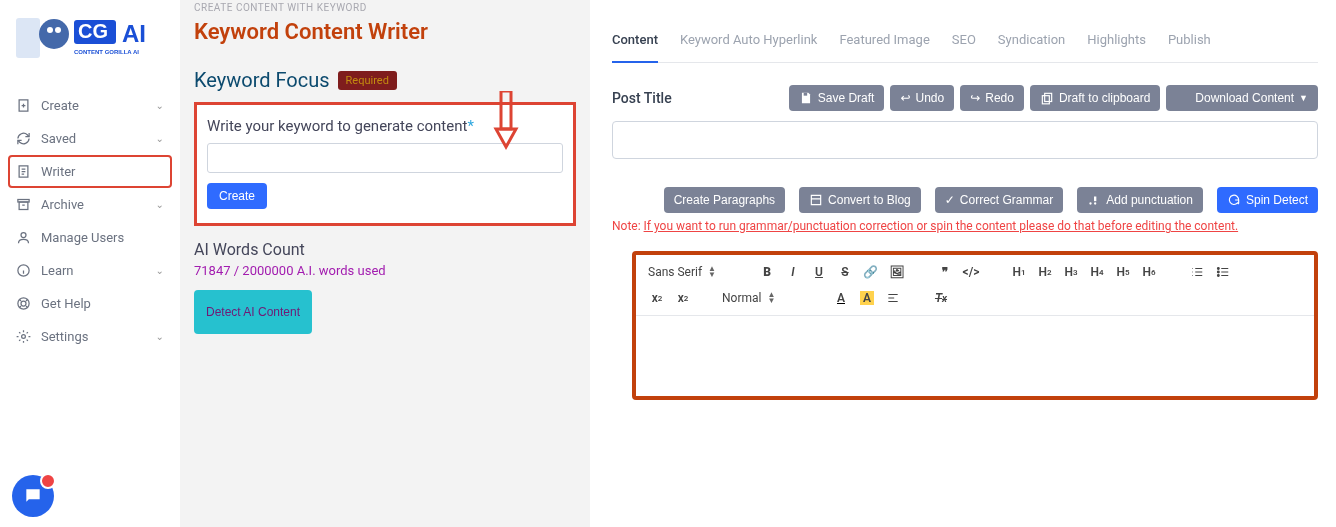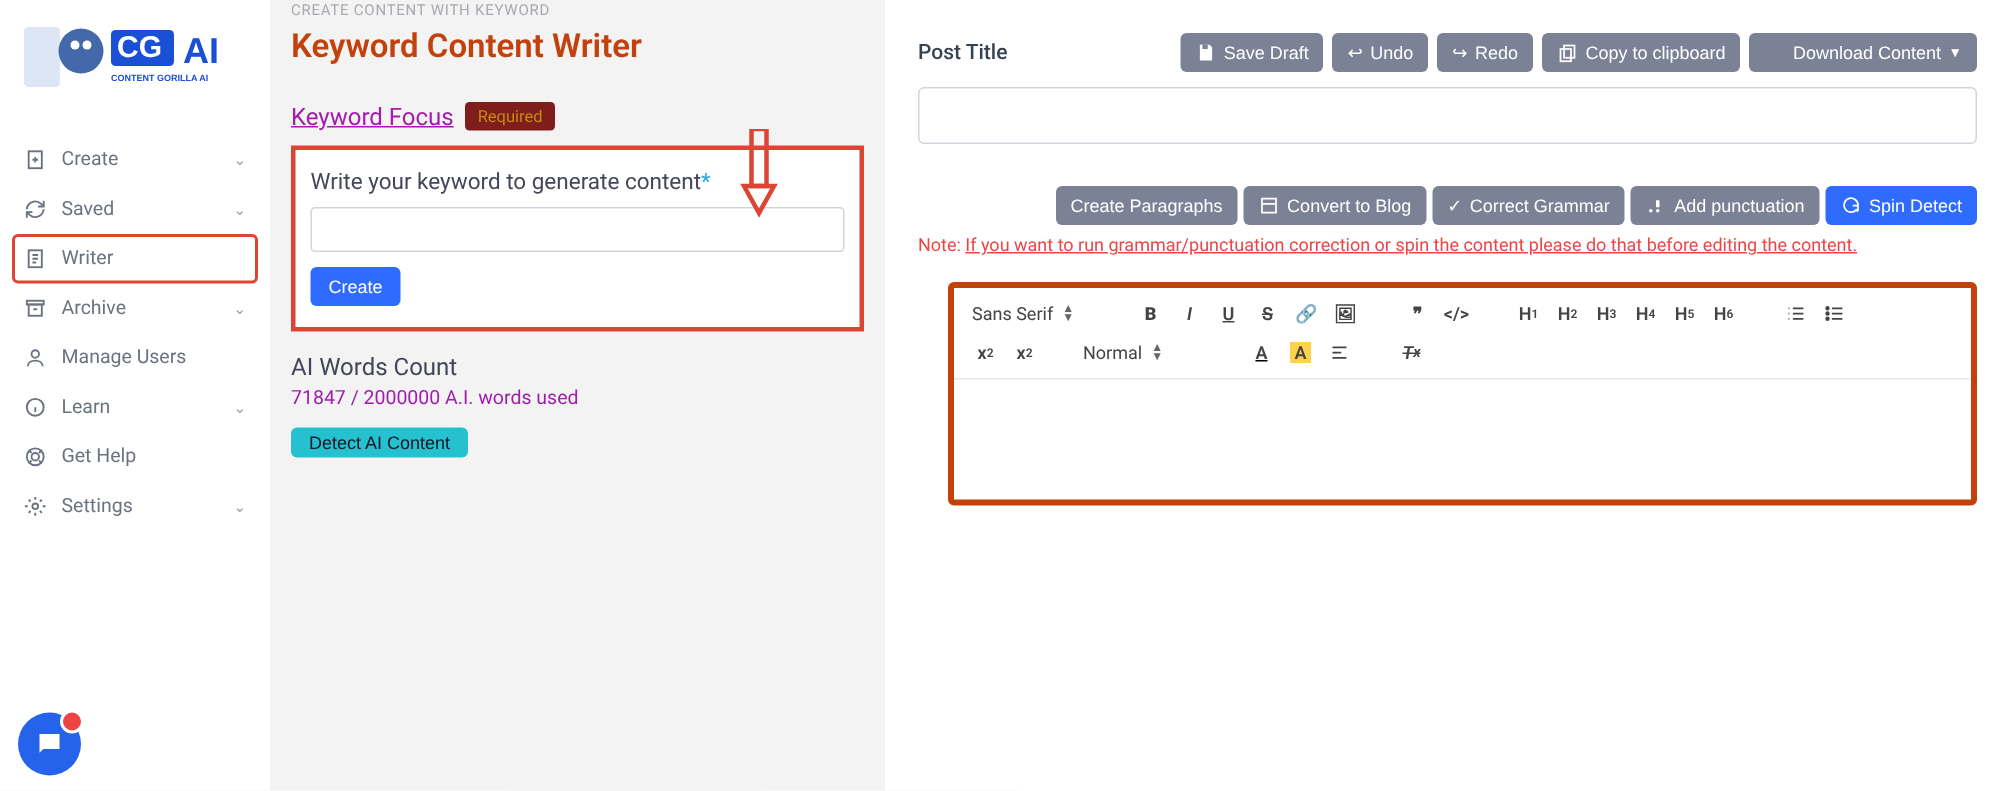--- a/index.html
+++ b/index.html
@@ -12,43 +12,43 @@
 .nav-icon { width: 15px; height: 15px; display: inline-flex; align-items: center; justify-content: center; color: #6b7280; }
 .nav-label { flex: 1; font-size: 13px; }
 .chev { font-size: 10px; color: #999; }
 .chat-bubble { position: absolute; bottom: 10px; left: 12px; width: 42px; height: 42px; background: #2563eb; border-radius: 50%; display: flex; align-items: center; justify-content: center; }
 .chat-bubble::after { content: ''; position: absolute; top: -2px; right: -2px; width: 12px; height: 12px; background: #ef4444; border-radius: 50%; border: 2px solid #fff; }
 .main { flex: 1; display: flex; background: #f3f3f3; }
 .left-pane { width: 410px; padding: 0 14px; }
 .breadcrumb { color: #a8a8b0; font-size: 10px; letter-spacing: .5px; text-transform: uppercase; margin-top: 2px; }
 .page-title { font-size: 22px; font-weight: 600; color: #c2410c; margin: 6px 0 24px; }
 .kf-head { display: flex; align-items: center; gap: 8px; margin-bottom: 10px; }
-.kf-title { font-size: 16px; color: #a21caf; text-decoration: underline; }
+.kf-title { font-size: 20px; color: #0c4a6e; }
 .badge-req { background: #7f1d1d; color: #c38b10; font-size: 11px; padding: 3px 8px; border-radius: 3px; }
 .kw-box { border: 3px solid #d43; background: #fff; padding: 12px 10px 14px; position: relative; margin-bottom: 14px; }
 .kw-label { font-size: 15px; color: #44465a; margin-bottom: 8px; }
 .kw-label .ast { color: #2da6de; }
 .kw-input { width: 100%; height: 30px; border: 1px solid #cfd5de; border-radius: 3px; padding: 0 8px; margin-bottom: 10px; }
 .btn-blue { background: #2f6bff; color: #fff; border: none; padding: 6px 12px; border-radius: 4px; font-size: 12px; cursor: pointer; }
 .arrow { position: absolute; top: -14px; left: 296px; }
 .ai-count { margin: 14px 0 4px; font-size: 16px; color: #44465a; }
 .ai-sub { font-size: 13px; color: #a21caf; margin-bottom: 12px; }
-.btn-teal { background: #26c1cf; color: #0f172a; border: none; padding: 3px 12px; border-radius: 4px; font-size: 12px; cursor: pointer; }
+.btn-teal { background: #26c1cf; color: #701a75; border: none; padding: 15px 12px; border-radius: 4px; font-size: 12px; cursor: pointer; }
 .right-pane { flex: 1; background: #fff; padding: 0 18px 0 22px; }
 .tabs { display: flex; gap: 22px; border-bottom: 1px solid #e5e7eb; margin-top: 24px;}
 .tab { padding: 8px 0 14px; color: #9ca3af; font-size: 13px; cursor: pointer; }
 .tab.active { color: #374151; border-bottom: 2px solid #2563eb; margin-bottom: -1px; font-weight: 500; }
 .row { display: flex; align-items: center; gap: 6px; margin-top: 22px; flex-wrap: wrap; }
 .row-label { font-size: 14px; color: #374151; font-weight: 500; margin-right: auto; text-align: center; }
 .gbtn { background: #7b8296; color: #fff; border: none; padding: 6px 10px; border-radius: 4px; font-size: 12px; display: inline-flex; align-items: center; gap: 5px; cursor: pointer; }
 .bbtn { background: #2f6bff; color: #fff; border: none; padding: 6px 10px; border-radius: 4px; font-size: 12px; display: inline-flex; align-items: center; gap: 5px; cursor: pointer; }
 .title-input { width: 100%; height: 38px; border: 1px solid #cfd5de; border-radius: 4px; margin-top: 10px; padding: 0 10px; }
 .desc-row { display: flex; align-items: flex-start; gap: 6px; margin-top: 28px; flex-wrap: wrap; }
 .desc-label { font-size: 14px; color: #374151; flex: 0 0 150px; line-height: 1.3; }
-.desc-btns { display: flex; gap: 4px; flex-wrap: wrap; margin-left: auto; padding-left: 44px; }
+.desc-btns { display: flex; gap: 14px; flex-wrap: wrap; margin-left: auto; padding-left: 44px; }
 .note { font-size: 12px; margin-top: 6px; }
 .note .nlbl { color: #ef4444; }
 .note .nlink { color: #ef4444; text-decoration: underline; cursor: pointer; }
 .editor { border: 4px solid #c2410c; border-radius: 4px; margin: 18px 0 0 20px; }
 .toolbar { display: flex; flex-wrap: wrap; gap: 8px 30px; padding: 8px 12px; align-items: center; border-bottom: 1px solid #e5e7eb; }
 .tgroup { display:flex; gap: 8px; align-items: center; }
 .tsel { font-size: 12px; color: #444; display:flex; align-items:center; gap:6px; min-width:80px;}
 .tbtn { width: 18px; height: 18px; display: inline-flex; align-items: center; justify-content: center; font-size: 12px; color: #444; cursor: pointer; font-weight:600; }
 .editor-body { min-height: 80px; padding: 10px; }
 .ic { width: 14px; height: 14px; display:inline-block; }
@@ -174,20 +174,29 @@
       <div class="kw-label"><span>Write your keyword to generate content</span><span class="ast">*</span></div>
       <input class="kw-input" value="" style="">
       <button class="btn-blue">Create</button>
     </div>
     <div class="ai-count">AI Words Count</div>
     <div class="ai-sub">71847 / 2000000 A.I. words used</div>
     <button class="btn-teal">Detect AI Content</button>
   </div>
 
   <div class="right-pane">
+    <div class="tabs" id="tabs">
+        <span class="tab active">Content</span>
+        <span class="tab">Keyword Auto Hyperlink</span>
+        <span class="tab">Featured Image</span>
+        <span class="tab">SEO</span>
+        <span class="tab">Syndication</span>
+        <span class="tab">Highlights</span>
+        <span class="tab">Publish</span>
+      </div>
 
     <div class="row">
       <span class="row-label">Post Title</span>
       <button class="gbtn">
           <svg class="ic" viewBox="0 0 24 24" fill="#fff">
             <path d="M5 3h11l3 3v15H5z"></path>
             <rect x="8" y="3" width="6" height="5" fill="#7b8296"></rect>
           </svg>
           <span>Save Draft</span>
         </button>
@@ -197,21 +206,21 @@
         </button>
       <button class="gbtn">
           <span>↪</span>
           <span>Redo</span>
         </button>
       <button class="gbtn">
           <svg class="ic" viewBox="0 0 24 24" fill="none" stroke="#fff" stroke-width="2">
             <rect x="8" y="4" width="12" height="14"></rect>
             <rect x="4" y="8" width="12" height="14"></rect>
           </svg>
-          <span>Copy to clipboard</span>
+          <span>Draft to clipboard</span>
         </button>
       <button class="gbtn">
           <svg class="ic" viewBox="0 0 24 24" fill="#fff">
             <path d="M12 3v10m0 0l-4-4m4 4l4-4M4 19h16"></path>
           </svg>
           <span>Download Content</span>
           <span style="font-size:9px">▼</span>
         </button>
     </div>
     <input class="title-input" style="">

